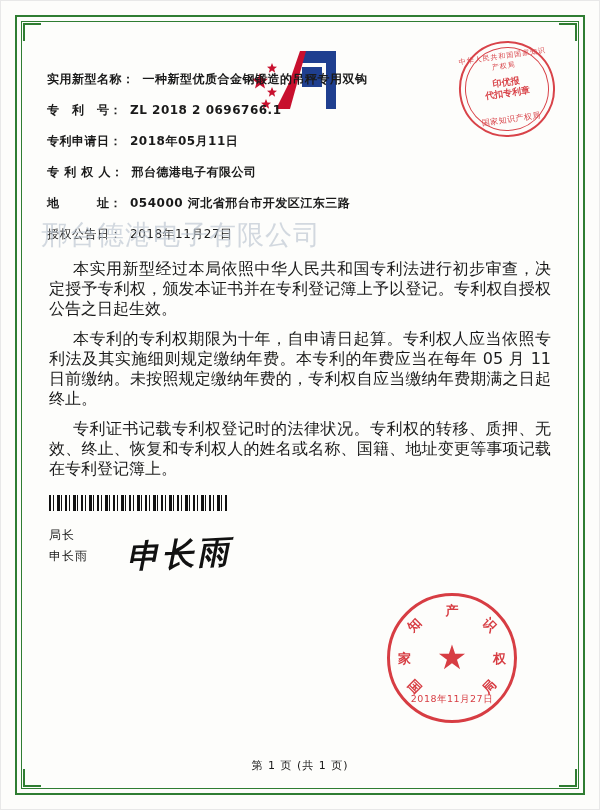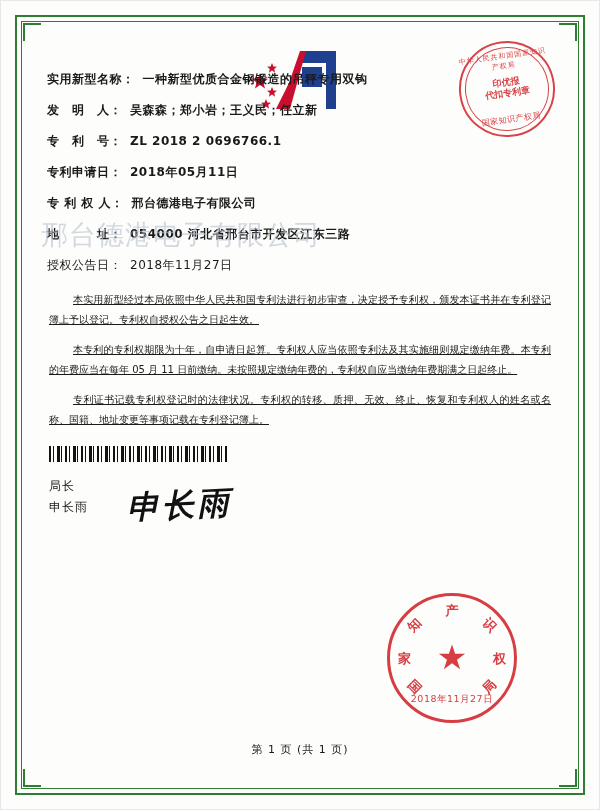--- a/index.html
+++ b/index.html
@@ -171,25 +171,24 @@
     color: #b9c3cf;
     opacity: 0.62;
     letter-spacing: 1px;
     white-space: nowrap;
     pointer-events: none;
   }
 
   .body-text {
     margin-top: 16px;
     padding: 0 10px;
-    font-size: 10px;
+    font-size: 16px;
     line-height: 20px;
     color: #1a1a1a;
     text-align: justify;
-    text-decoration: underline;
   }
   .body-text p {
     margin: 0 0 10px 0;
     text-indent: 24px;
   }
 
   .barcode {
     margin-top: 16px;
     margin-left: 10px;
     width: 178px;
@@ -259,21 +258,21 @@
     bottom: 14px;
     text-align: center;
     font-size: 9.5px;
     letter-spacing: 0.5px;
   }
 
   .footer {
     position: absolute;
     left: 0;
     right: 0;
-    bottom: 18px;
+    bottom: 2px;
     text-align: center;
     font-size: 11px;
     color: #1a1a1a;
     letter-spacing: 1px;
   }
 </style>
 </head>
 <body>
 
 <div class="page">
@@ -313,24 +312,20 @@
 
     <div class="fields">
 
       <div class="watermark">邢台德港电子有限公司</div>
 
       <div class="field-row">
         <span class="field-label">实用新型名称：</span>
         <span class="field-value">一种新型优质合金钢锻造的吊秤专用双钩</span>
       </div>
 
-      <div class="field-row">
-        <span class="field-label">发　明　人：</span>
-        <span class="field-value">吴森森；郑小岩；王义民；任立新</span>
-      </div>
 
       <div class="field-row">
         <span class="field-label">专　利　号：</span>
         <span class="field-value">ZL 2018 2 0696766.1</span>
       </div>
 
       <div class="field-row">
         <span class="field-label">专利申请日：</span>
         <span class="field-value">2018年05月11日</span>
       </div>

